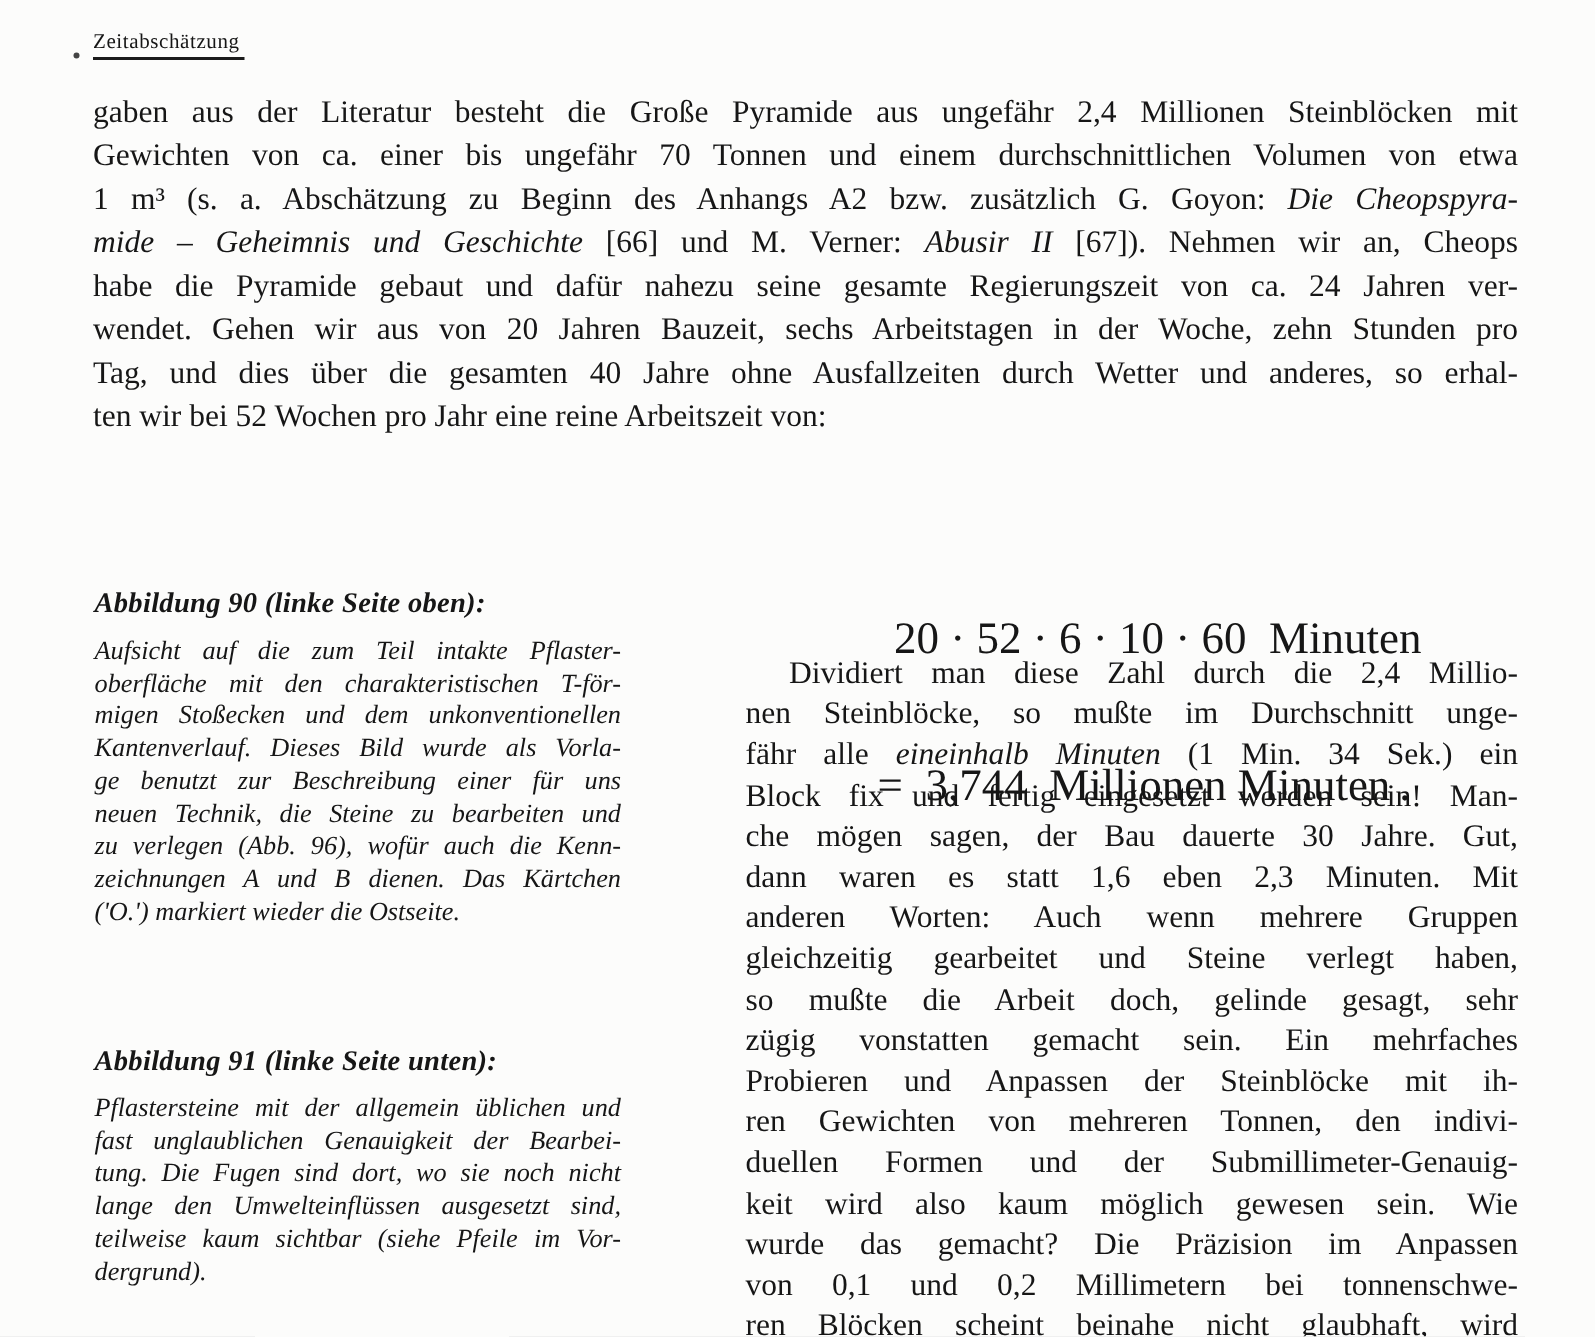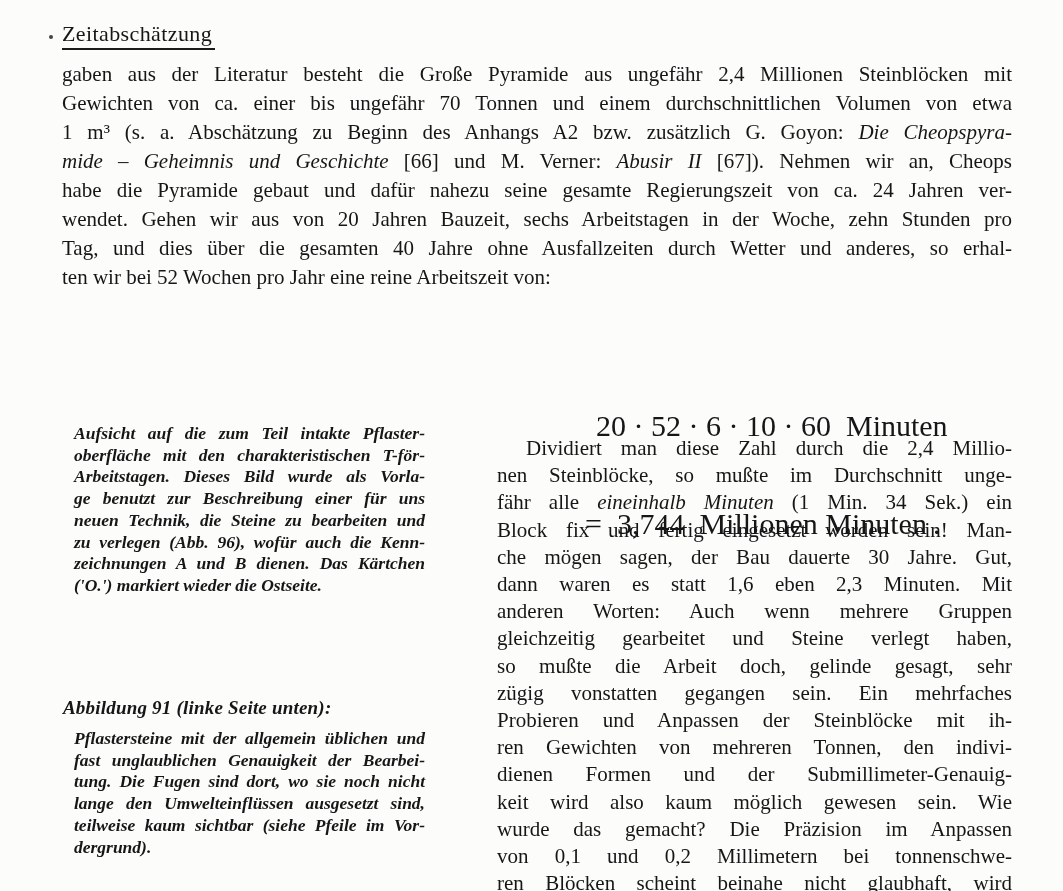--- a/index.html
+++ b/index.html
@@ -7,21 +7,21 @@
     position:relative;
     width:1063px;height:891px;
     background:#fcfcfb;
     color:#161616;
     font-family:"Liberation Serif","DejaVu Serif",serif;
     overflow:hidden;
   }
   .abs{position:absolute;}
   .heading{
     left:62px;top:21px;
-    font-size:22px;
+    font-size:14px;
     letter-spacing:.4px;
     border-bottom:2px solid #1b1b1b;
     padding:0 3px 1px 0;
   }
   .heading-dot{
     left:49px;top:35px;width:4px;height:4px;
     background:#444;border-radius:50%;
   }
   .intro{
     left:62px;top:60px;width:950px;
@@ -35,24 +35,23 @@
   .formula .f1{padding-left:11px;}
   .fig-title{
     width:352px;
     font-size:19px;
     font-weight:bold;font-style:italic;
     letter-spacing:.2px;
   }
   .ft1{left:63px;top:392px;}
   .ft2{left:63px;top:697px;}
   .caption{
-    left:74px;width:351px;
+    left:63px;width:351px;
     font-size:17.5px;line-height:21.7px;
     font-style:italic;
-    font-weight:bold;
   }
   .cap1{top:423px;}
   .cap2{top:728px;}
   .rightcol{
     left:497px;top:414px;width:515px;
     font-size:21px;line-height:27.2px;margin-top:21px;
   }
   .tline{
     text-align:justify;
     text-align-last:justify;
@@ -80,25 +79,27 @@
       <div class="tline"><span>wendet. Gehen wir aus von 20 Jahren Bauzeit, sechs Arbeitstagen in der Woche, zehn Stunden pro</span></div>
       <div class="tline"><span>Tag, und dies über die gesamten 40 Jahre ohne Ausfallzeiten durch Wetter und anderes, so erhal-</span></div>
       <div class="tline lastline"><span>ten wir bei 52 Wochen pro Jahr eine reine Arbeitszeit von:</span></div>
     </div>
 
   <div class="abs formula">
     <div class="f1">20 · 52 · 6 · 10 · 60&nbsp; Minuten</div>
     <div class="f2">=&nbsp; 3,744&nbsp; Millionen Minuten .</div>
   </div>
 
+  <div class="abs fig-title ft1">Abbildung 90 (linke Seite oben):</div>
 
   <div class="abs caption cap1">
       <div class="tline"><span>Aufsicht auf die zum Teil intakte Pflaster-</span></div>
       <div class="tline"><span>oberfläche mit den charakteristischen T-för-</span></div>
-      <div class="tline"><span>Arbeitstagen. Dieses Bild wurde als Vorla-</span></div>
+      <div class="tline"><span>migen Stoßecken und dem unkonventionellen</span></div>
+      <div class="tline"><span>Kantenverlauf. Dieses Bild wurde als Vorla-</span></div>
       <div class="tline"><span>ge benutzt zur Beschreibung einer für uns</span></div>
       <div class="tline"><span>neuen Technik, die Steine zu bearbeiten und</span></div>
       <div class="tline"><span>zu verlegen (Abb. 96), wofür auch die Kenn-</span></div>
       <div class="tline"><span>zeichnungen A und B dienen. Das Kärtchen</span></div>
       <div class="tline lastline"><span>('O.') markiert wieder die Ostseite.</span></div>
     </div>
 
   <div class="abs fig-title ft2">Abbildung 91 (linke Seite unten):</div>
 
   <div class="abs caption cap2">
@@ -113,23 +114,23 @@
   <div class="abs rightcol">
       <div class="tline indent"><span>Dividiert man diese Zahl durch die 2,4 Millio-</span></div>
       <div class="tline"><span>nen Steinblöcke, so mußte im Durchschnitt unge-</span></div>
       <div class="tline"><span>fähr alle </span><span class="it">eineinhalb Minuten</span><span> (1 Min. 34 Sek.) ein</span></div>
       <div class="tline"><span>Block fix und fertig eingesetzt worden sein! Man-</span></div>
       <div class="tline"><span>che mögen sagen, der Bau dauerte 30 Jahre. Gut,</span></div>
       <div class="tline"><span>dann waren es statt 1,6 eben 2,3 Minuten. Mit</span></div>
       <div class="tline"><span>anderen Worten: Auch wenn mehrere Gruppen</span></div>
       <div class="tline"><span>gleichzeitig gearbeitet und Steine verlegt haben,</span></div>
       <div class="tline"><span>so mußte die Arbeit doch, gelinde gesagt, sehr</span></div>
-      <div class="tline"><span>zügig vonstatten gegangen sein. Ein mehrfaches</span></div>
+      <div class="tline"><span>zügig vonstatten gemacht sein. Ein mehrfaches</span></div>
       <div class="tline"><span>Probieren und Anpassen der Steinblöcke mit ih-</span></div>
       <div class="tline"><span>ren Gewichten von mehreren Tonnen, den indivi-</span></div>
-      <div class="tline"><span>dienen Formen und der Submillimeter-Genauig-</span></div>
+      <div class="tline"><span>duellen Formen und der Submillimeter-Genauig-</span></div>
       <div class="tline"><span>keit wird also kaum möglich gewesen sein. Wie</span></div>
       <div class="tline"><span>wurde das gemacht? Die Präzision im Anpassen</span></div>
       <div class="tline"><span>von 0,1 und 0,2 Millimetern bei tonnenschwe-</span></div>
       <div class="tline"><span>ren Blöcken scheint beinahe nicht glaubhaft, wird</span></div>
     </div>
 
 </div>
 
 </body></html>

